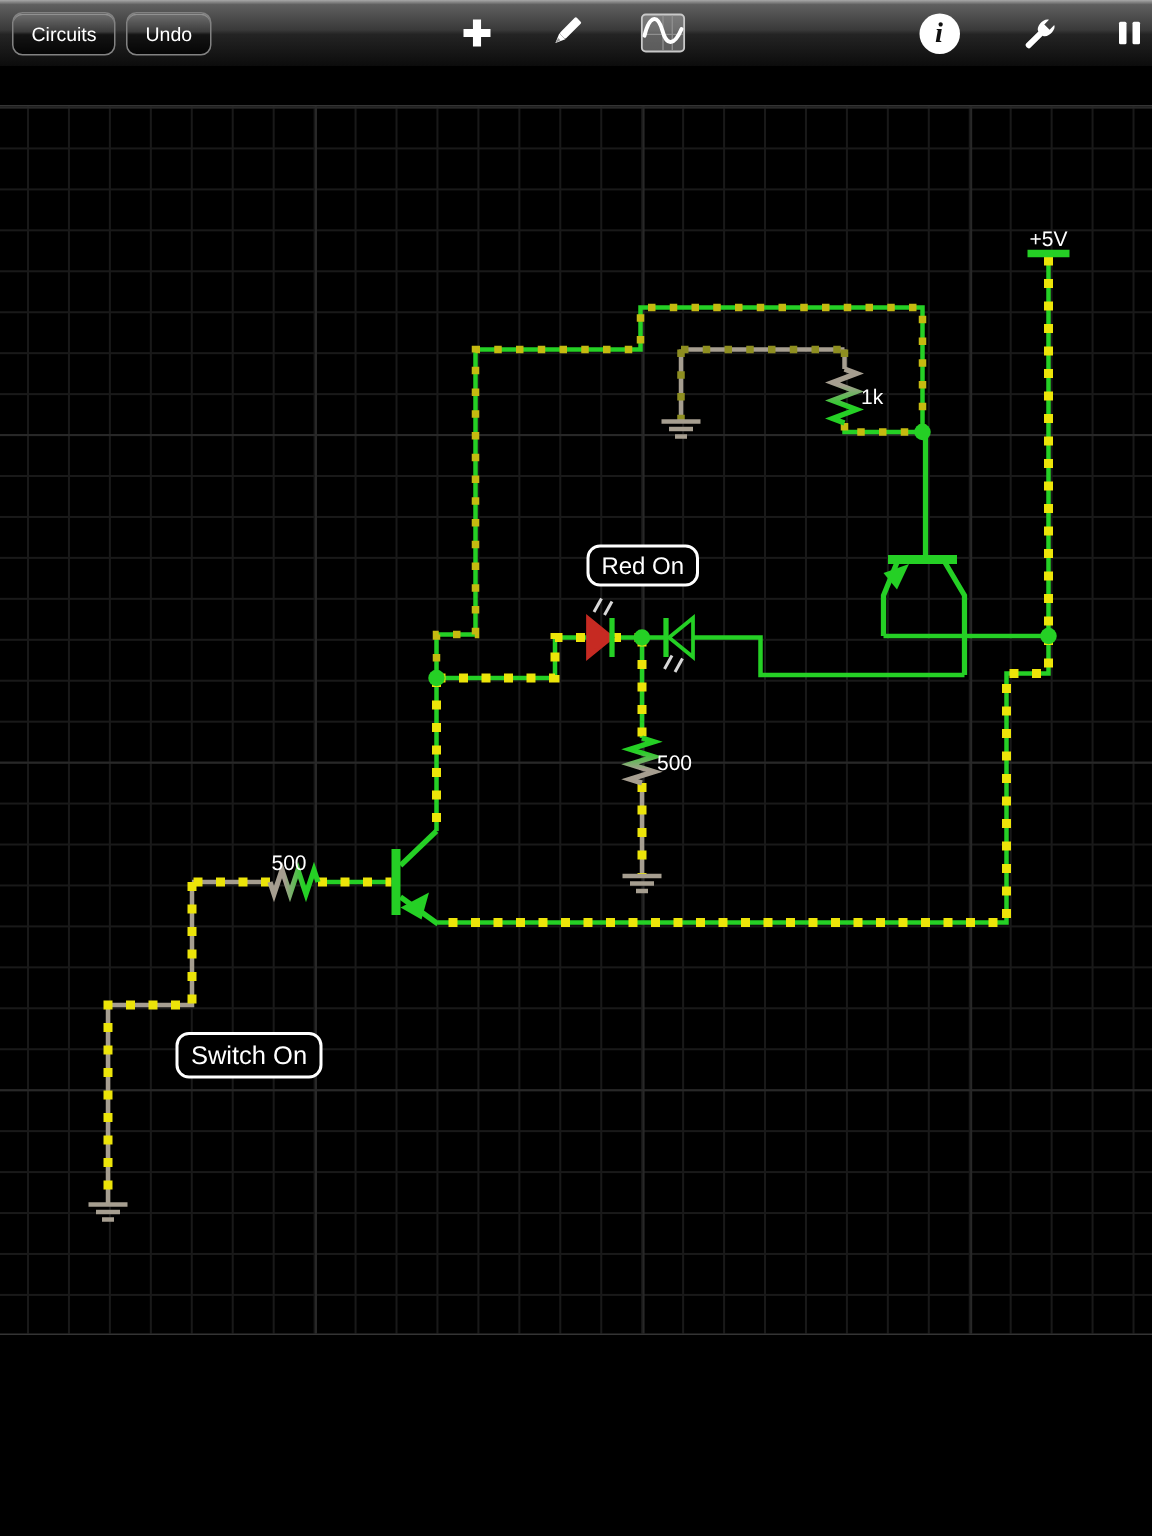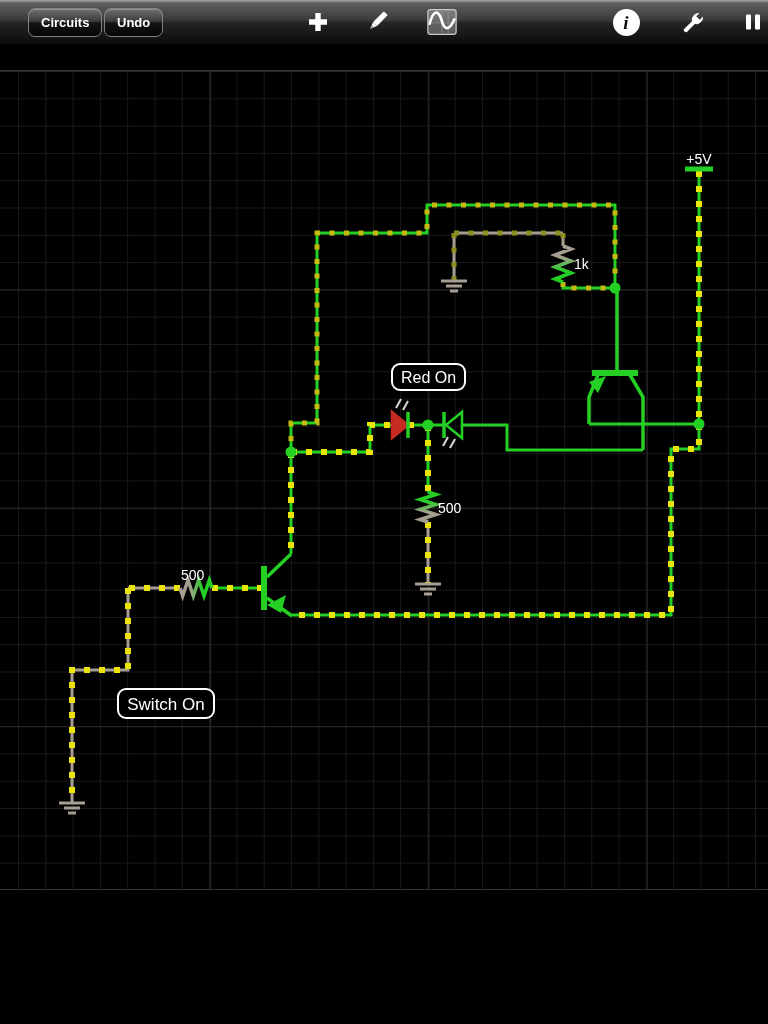--- a/index.html
+++ b/index.html
@@ -4,23 +4,23 @@
 <style>
   html,body{margin:0;padding:0;background:#000;}
   body{width:768px;height:1024px;overflow:hidden;position:relative;
        font-family:"Liberation Sans",sans-serif;-webkit-font-smoothing:antialiased;}
   
   .toolbar{position:absolute;left:0;top:0;width:768px;height:44px;
     background:linear-gradient(180deg,#a8a8a8 0,#5f5f5f 7%,#3a3a3a 45%,#242424 52%,#0c0c0c 100%);
     border-bottom:1px solid #000;z-index:5;}
   .tb-btn{position:absolute;top:8px;height:29px;box-sizing:border-box;
     background:linear-gradient(180deg,#707070 0,#3c3c3c 45%,#141414 52%,#050505 100%);
-    border:1px solid #828282;border-radius:7px;color:#fff;font-weight:bold;
+    border:1px solid #828282;border-radius:7px;color:#fff;font-weight:normal;
     font-size:13px;padding:0 12px;font-family:"Liberation Sans",sans-serif;
-    box-shadow:inset 0 1px 0 rgba(255,255,255,.25);cursor:default;margin-left:20px;}
+    box-shadow:inset 0 1px 0 rgba(255,255,255,.25);cursor:default;}
   .tb-btn.circuits{left:8px;}
   .tb-btn.undo{left:84px;}
   .tb-icon{position:absolute;top:8px;width:30px;height:28px;display:flex;
     align-items:center;justify-content:center;}
   .tb-icon svg{display:block;}
   .icon-add{left:303px;}
   .icon-edit{left:362px;}
   .icon-scope{left:427px;}
   .icon-info{left:611px;}
   .icon-settings{left:679px;}

